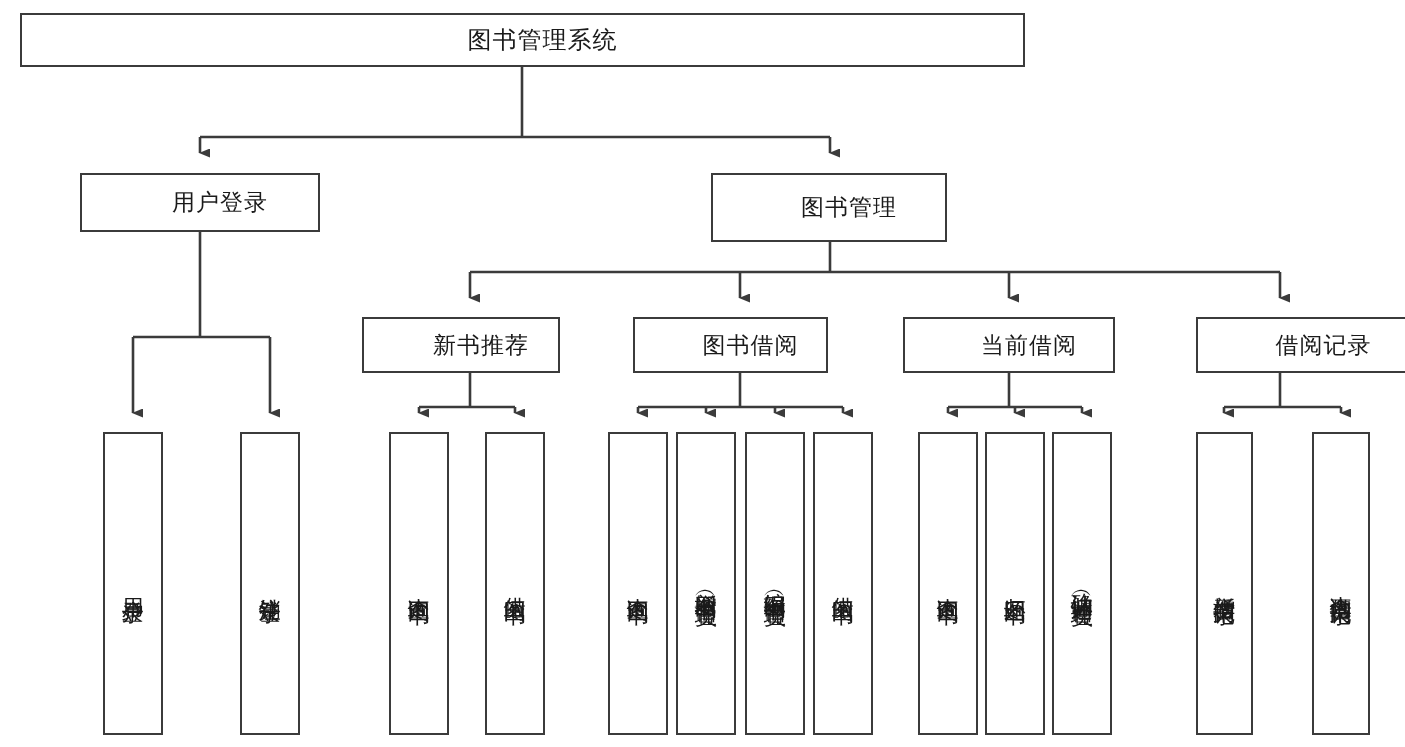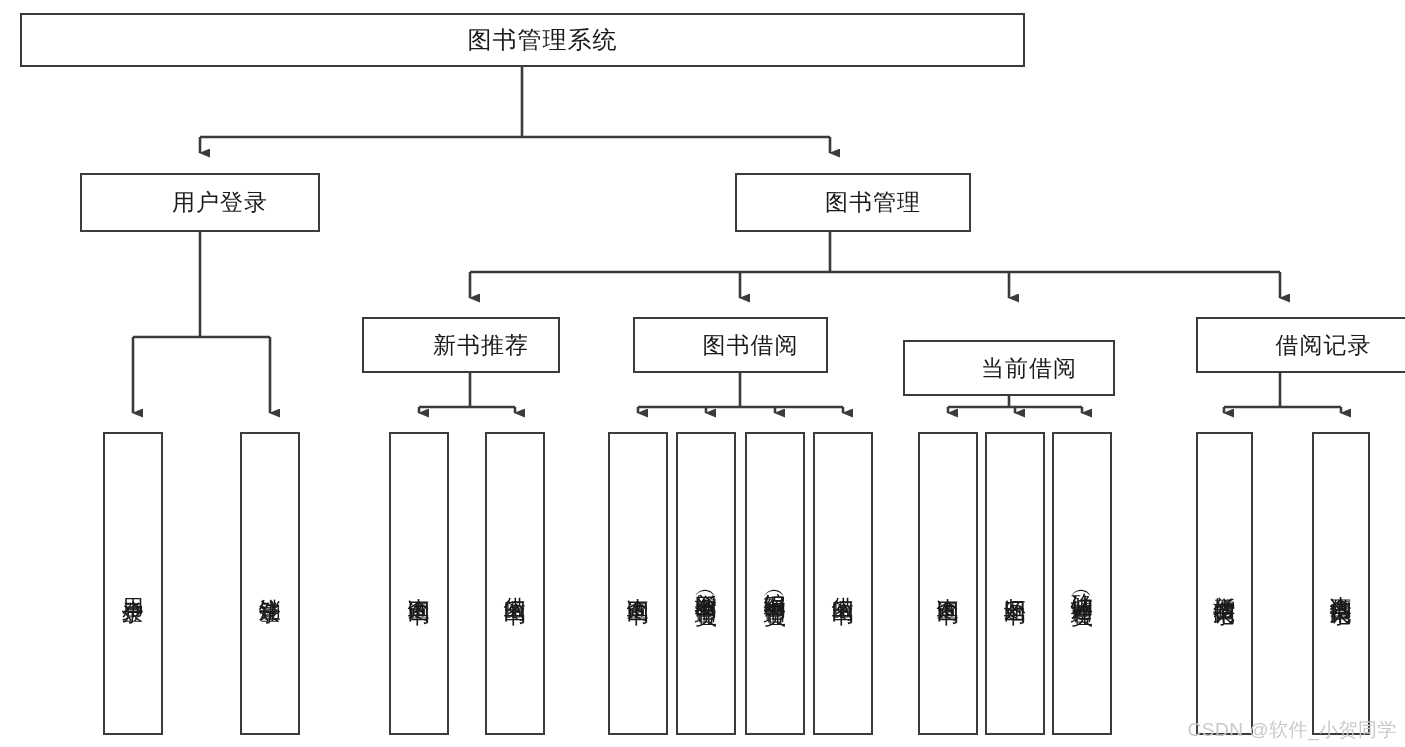--- a/index.html
+++ b/index.html
@@ -98,25 +98,25 @@
       <path d="M1280,373 L1280,407"></path>
       <path d="M1224,407 L1341,407"></path>
       <path d="M1224,407 L1224,413" marker-end="url(#arrow)"></path>
       <path d="M1341,407 L1341,413" marker-end="url(#arrow)"></path>
     </g>
   </svg>
 
   <div class="node root-node" style="left:20px;top:13px;width:1005px;height:54px;">图书管理系统</div>
 
   <div class="node h-node" style="left:80px;top:173px;width:240px;height:59px;">用户登录</div>
-  <div class="node h-node" style="left:711px;top:173px;width:236px;height:59px;margin-left:24px;">图书管理</div>
+  <div class="node h-node" style="left:711px;top:173px;width:236px;height:69px;">图书管理</div>
 
   <div class="node h-node" style="left:362px;top:317px;width:198px;height:56px;">新书推荐</div>
   <div class="node h-node" style="left:633px;top:317px;width:195px;height:56px;">图书借阅</div>
-  <div class="node h-node" style="left:903px;top:317px;width:212px;height:56px;margin-top:23px;">当前借阅</div>
+  <div class="node h-node" style="left:903px;top:317px;width:212px;height:56px;">当前借阅</div>
   <div class="node h-node" style="left:1196px;top:317px;width:215px;height:56px;">借阅记录</div>
 
   <div class="node leaf" style="left:103px;top:432px;width:60px;height:303px;">
     <span class="vtext">用户登录</span>
   </div>
   <div class="node leaf" style="left:240px;top:432px;width:60px;height:303px;">
     <span class="vtext">注销登录</span>
   </div>
   <div class="node leaf" style="left:389px;top:432px;width:60px;height:303px;">
     <span class="vtext">查询图书</span>
@@ -145,14 +145,13 @@
   <div class="node leaf" style="left:1052px;top:432px;width:60px;height:303px;">
     <span class="vtext">确认归还（管理员）</span>
   </div>
   <div class="node leaf" style="left:1196px;top:432px;width:57px;height:303px;">
     <span class="vtext">新增借阅记录</span>
   </div>
   <div class="node leaf" style="left:1312px;top:432px;width:58px;height:303px;">
     <span class="vtext">查询借阅记录</span>
   </div>
 
-  <div id="watermark">CSDN @软件_小贺同学</div>
 </div>
 
 </body></html>

